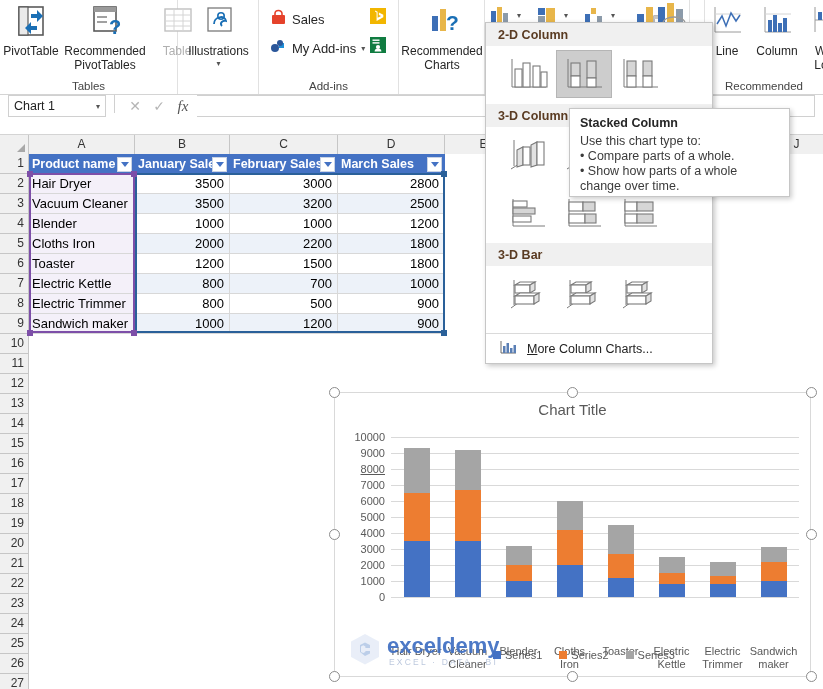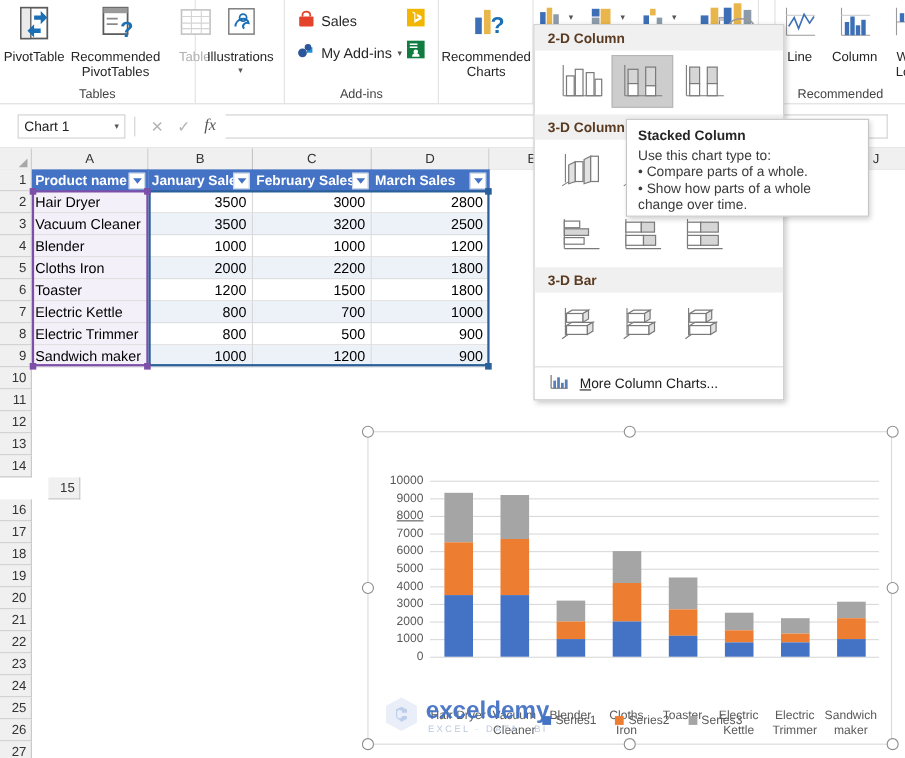--- a/index.html
+++ b/index.html
@@ -37,21 +37,21 @@
   }
   .chev { font-size: 8px; color: #555; }
 
   
   .ic { display: inline-block; vertical-align: middle; }
 
   
   .fbar {
     position: absolute; left: 0; top: 95px; width: 823px; height: 40px;
     background: #fff; border-bottom: 1px solid #d4d4d4;
-    display: flex; align-items: center; padding: 0 16px;
+    display: flex; padding: 0 8px;
   }
   .namebox {
     width: 98px; height: 22px; border: 1px solid #d0d0d0; background: #fff;
     display: flex; align-items: center; justify-content: space-between;
     padding: 0 5px; font-size: 12.5px; color: #222; cursor: pointer;
   }
   .fb-sep { width: 1px; height: 18px; background: #d0d0d0; margin: 0 8px; }
   .fb-ico {
     width: 24px; height: 22px; display: flex; align-items: center;
     justify-content: center; font-size: 14px; color: #b5b5b5; cursor: pointer;
@@ -435,21 +435,21 @@
         <div class="rh" style="top: 80px; height: 20px; line-height: 19px;">5</div>
         <div class="rh" style="top: 100px; height: 20px; line-height: 19px;">6</div>
         <div class="rh" style="top: 120px; height: 20px; line-height: 19px;">7</div>
         <div class="rh" style="top: 140px; height: 20px; line-height: 19px;">8</div>
         <div class="rh" style="top: 160px; height: 20px; line-height: 19px;">9</div>
         <div class="rh" style="top: 180px; height: 20px; line-height: 19px;">10</div>
         <div class="rh" style="top: 200px; height: 20px; line-height: 19px;">11</div>
         <div class="rh" style="top: 220px; height: 20px; line-height: 19px;">12</div>
         <div class="rh" style="top: 240px; height: 20px; line-height: 19px;">13</div>
         <div class="rh" style="top: 260px; height: 20px; line-height: 19px;">14</div>
-        <div class="rh" style="top: 280px; height: 20px; line-height: 19px; margin-left: 44px;">15</div>
+        <div class="rh" style="top: 280px; height: 20px; line-height: 19px;">15</div>
         <div class="rh" style="top: 300px; height: 20px; line-height: 19px;">16</div>
         <div class="rh" style="top: 320px; height: 20px; line-height: 19px;">17</div>
         <div class="rh" style="top: 340px; height: 20px; line-height: 19px;">18</div>
         <div class="rh" style="top: 360px; height: 20px; line-height: 19px;">19</div>
         <div class="rh" style="top: 380px; height: 20px; line-height: 19px;">20</div>
         <div class="rh" style="top: 400px; height: 20px; line-height: 19px;">21</div>
         <div class="rh" style="top: 420px; height: 20px; line-height: 19px;">22</div>
         <div class="rh" style="top: 440px; height: 20px; line-height: 19px;">23</div>
         <div class="rh" style="top: 460px; height: 20px; line-height: 19px;">24</div>
         <div class="rh" style="top: 480px; height: 20px; line-height: 19px;">25</div>
@@ -718,20 +718,21 @@
     <div class="selbox blue" style="left:135px;top:38px;width:310px;height:160px;"></div>
     <div class="sqh p" style="left:27px;top:36px;"></div>
     <div class="sqh p" style="left:131px;top:36px;"></div>
     <div class="sqh p" style="left:27px;top:195px;"></div>
     <div class="sqh p" style="left:131px;top:195px;"></div>
     <div class="sqh" style="left:441px;top:36px;"></div>
     <div class="sqh" style="left:441px;top:195px;"></div>
   </div>
 
   <div class="chartobj">
+    <div class="chart-title">Chart Title</div>
     <div class="plot">
         <div class="gline" style="top: 0px;"></div>
         <div class="ylab" style="top: 0px; right: 414px;">10000</div>
         <div class="gline" style="top: 16px;"></div>
         <div class="ylab" style="top: 16px; right: 414px;">9000</div>
         <div class="gline" style="top: 32px;"></div>
         <div class="ylab" style="top: 32px; right: 414px; text-decoration: underline;">8000</div>
         <div class="gline" style="top: 48px;"></div>
         <div class="ylab" style="top: 48px; right: 414px;">7000</div>
         <div class="gline" style="top: 64px;"></div>

